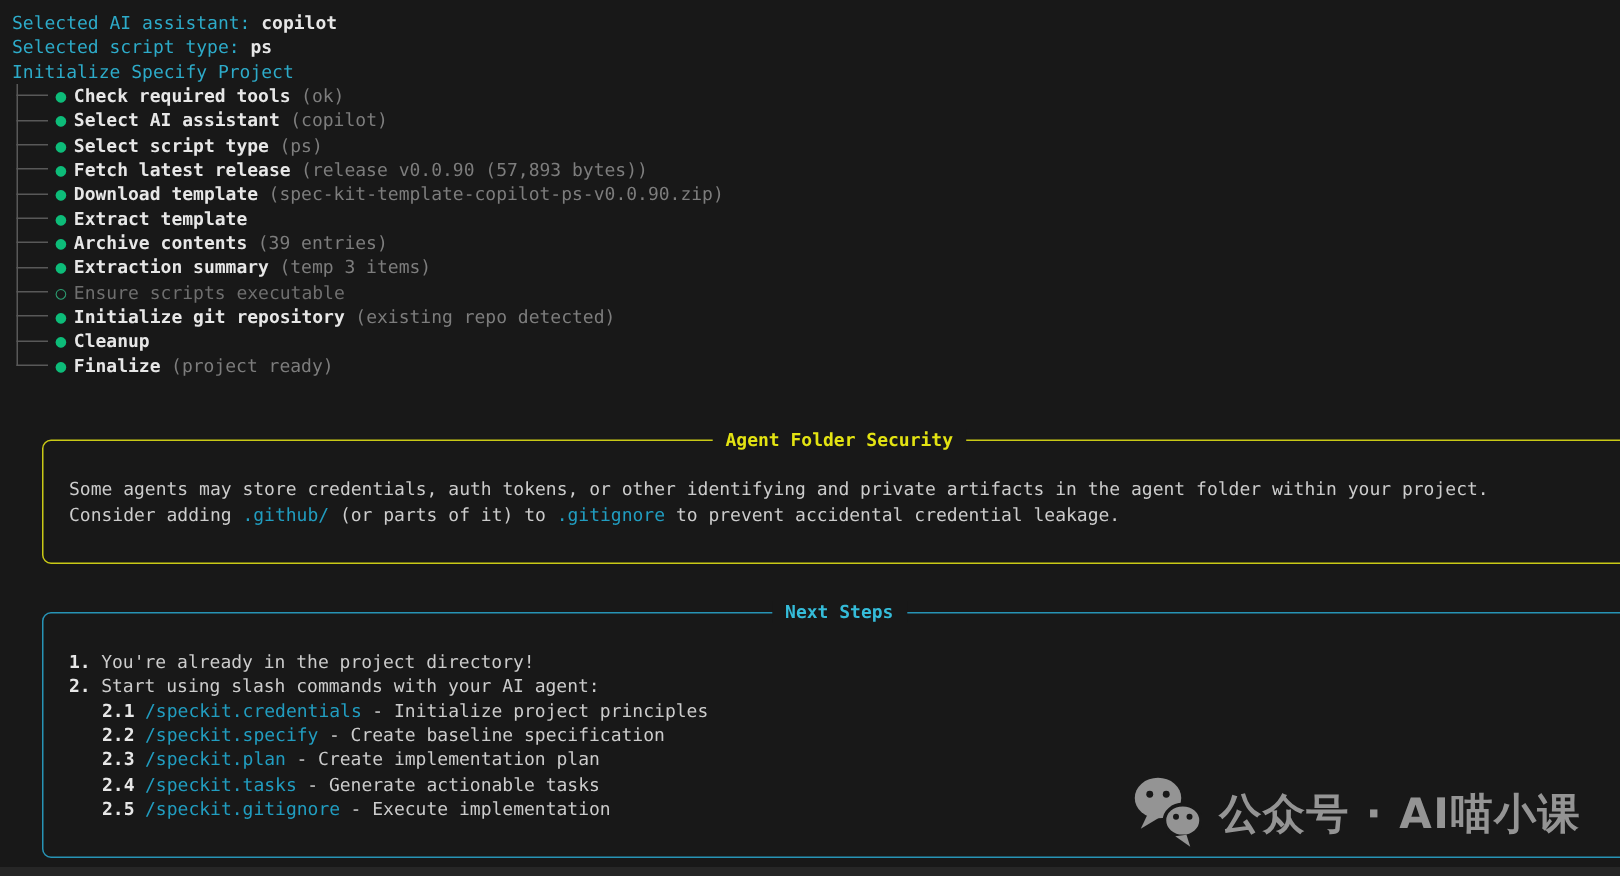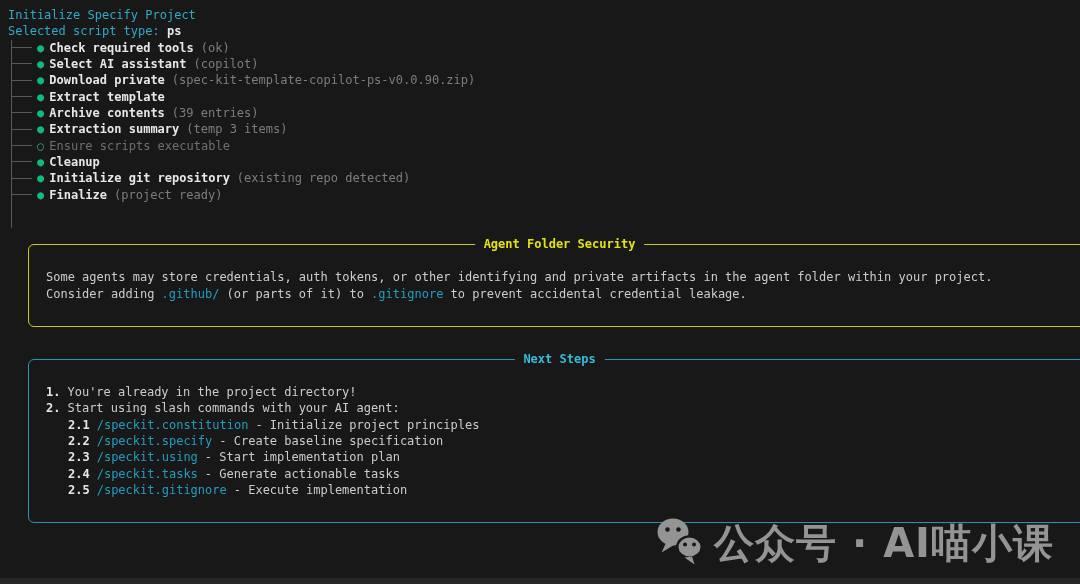--- a/index.html
+++ b/index.html
@@ -44,77 +44,80 @@
   .code{color:var(--cyan_code);}
   .num{font-weight:bold;color:var(--fg_bold);margin-right:7px;}
   .sub{padding-left:22px;}
   .cmd{color:var(--cyan_code);}
   .desc{margin-left:7px;}
   .bottom-strip{position:absolute;left:0;bottom:0;width:1080px;height:6px;background:var(--strip);z-index:5;}
   .watermark{
     position:absolute;right:26px;top:514px;height:58px;z-index:6;
     display:flex;align-items:center;gap:12px;color:var(--watermark);
     font-family:"DejaVu Sans","Liberation Sans",sans-serif;
-    font-size:40px;font-weight:600;letter-spacing:1px;white-space:pre;
+    font-size:28px;font-weight:600;letter-spacing:1px;white-space:pre;
   }
 </style>
 </head>
 <body>
 
 <div class="term">
 
+  <div class="line"><span class="cyan">Selected AI assistant: </span><span class="hval">copilot</span></div>
+
+  <div class="line"><span class="cyan">Selected script type: </span><span class="hval">ps</span></div>
 
   <div class="line cyan">Initialize Specify Project</div>
-
-  <div class="line"><span class="cyan">Selected script type: </span><span class="hval">ps</span></div>
 
   <div class="tree">
     <div class="tree-vline"></div>
 
     <div class="line trow"><span class="tick"></span><span class="bullet">●</span><span class="tlabel">Check required tools</span><span class="detail">(ok)</span></div>
 
     <div class="line trow"><span class="tick"></span><span class="bullet">●</span><span class="tlabel">Select AI assistant</span><span class="detail">(copilot)</span></div>
 
+    <div class="line trow"><span class="tick"></span><span class="bullet">●</span><span class="tlabel">Select script type</span><span class="detail">(ps)</span></div>
 
+    <div class="line trow"><span class="tick"></span><span class="bullet">●</span><span class="tlabel">Fetch latest release</span><span class="detail">(release v0.0.90 (57,893 bytes))</span></div>
 
-    <div class="line trow"><span class="tick"></span><span class="bullet">●</span><span class="tlabel">Download private</span><span class="detail">(spec-kit-template-copilot-ps-v0.0.90.zip)</span></div>
+    <div class="line trow"><span class="tick"></span><span class="bullet">●</span><span class="tlabel">Download template</span><span class="detail">(spec-kit-template-copilot-ps-v0.0.90.zip)</span></div>
 
     <div class="line trow"><span class="tick"></span><span class="bullet">●</span><span class="tlabel">Extract template</span><span class="detail"></span></div>
 
     <div class="line trow"><span class="tick"></span><span class="bullet">●</span><span class="tlabel">Archive contents</span><span class="detail">(39 entries)</span></div>
 
     <div class="line trow"><span class="tick"></span><span class="bullet">●</span><span class="tlabel">Extraction summary</span><span class="detail">(temp 3 items)</span></div>
 
     <div class="line trow"><span class="tick"></span><span class="bullet pending">○</span><span class="tlabel dim">Ensure scripts executable</span><span class="detail"></span></div>
 
+    <div class="line trow"><span class="tick"></span><span class="bullet">●</span><span class="tlabel">Initialize git repository</span><span class="detail">(existing repo detected)</span></div>
+
     <div class="line trow"><span class="tick"></span><span class="bullet">●</span><span class="tlabel">Cleanup</span><span class="detail"></span></div>
-
-    <div class="line trow"><span class="tick"></span><span class="bullet">●</span><span class="tlabel">Initialize git repository</span><span class="detail">(existing repo detected)</span></div>
 
     <div class="line trow"><span class="tick"></span><span class="bullet">●</span><span class="tlabel">Finalize</span><span class="detail">(project ready)</span></div>
   </div>
 
   <div class="line"></div>
 
   <div class="panel security">
     <span class="panel-title">Agent Folder Security</span>
     <div class="panel-body">
       <div class="line">Some agents may store credentials, auth tokens, or other identifying and private artifacts in the agent folder within your project.</div>
       <div class="line"><span>Consider adding </span><span class="code">.github/</span><span> (or parts of it) to </span><span class="code">.gitignore</span><span> to prevent accidental credential leakage.</span></div>
     </div>
   </div>
 
   <div class="panel nextsteps">
     <span class="panel-title">Next Steps</span>
     <div class="panel-body">
       <div class="line"><span class="num">1.</span><span>You're already in the project directory!</span></div>
       <div class="line"><span class="num">2.</span><span>Start using slash commands with your AI agent:</span></div>
-      <div class="line sub"><span class="num">2.1</span><span class="cmd">/speckit.constitution</span><span class="desc">- Initialize project principles</span></div>
+      <div class="line sub"><span class="num">2.1</span><span class="cmd">/speckit.credentials</span><span class="desc">- Initialize project principles</span></div>
       <div class="line sub"><span class="num">2.2</span><span class="cmd">/speckit.specify</span><span class="desc">- Create baseline specification</span></div>
-      <div class="line sub"><span class="num">2.3</span><span class="cmd">/speckit.using</span><span class="desc">- Start implementation plan</span></div>
+      <div class="line sub"><span class="num">2.3</span><span class="cmd">/speckit.plan</span><span class="desc">- Create implementation plan</span></div>
       <div class="line sub"><span class="num">2.4</span><span class="cmd">/speckit.tasks</span><span class="desc">- Generate actionable tasks</span></div>
       <div class="line sub"><span class="num">2.5</span><span class="cmd">/speckit.gitignore</span><span class="desc">- Execute implementation</span></div>
     </div>
   </div>
 
 </div>
 
 <div class="bottom-strip"></div>
 
 <div class="watermark">

